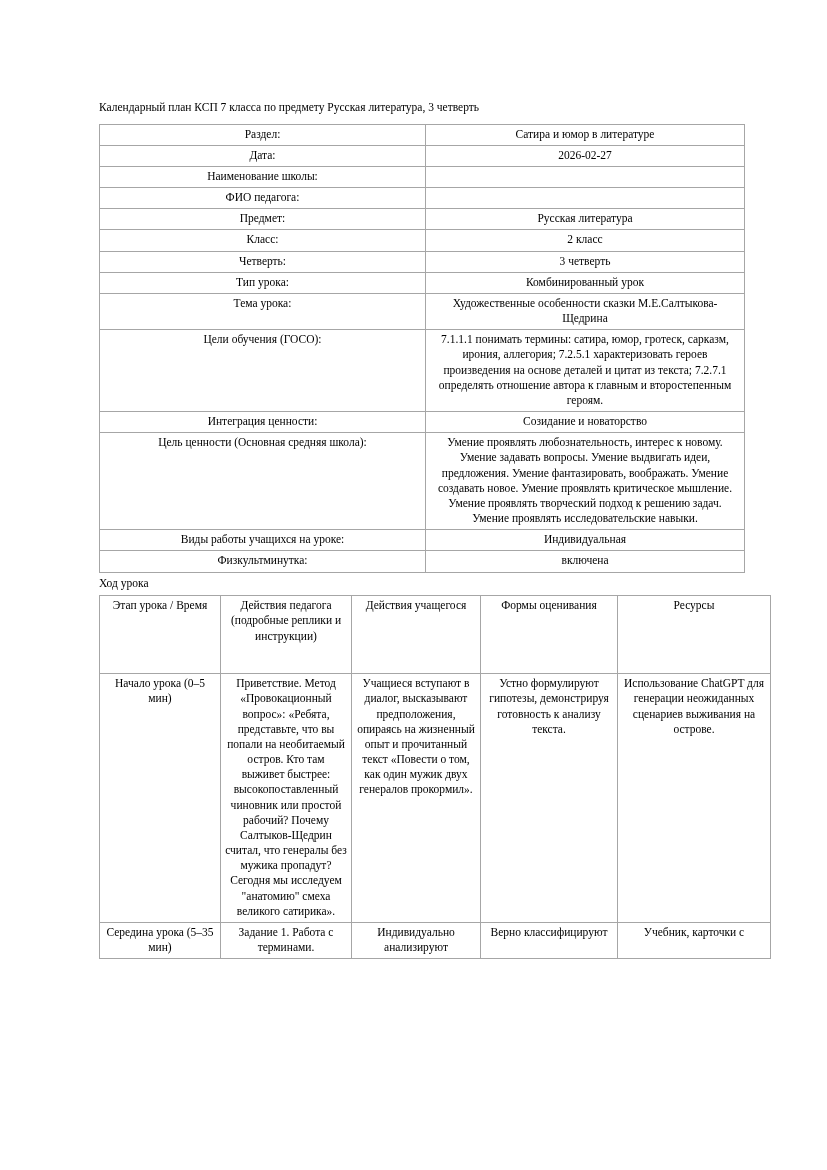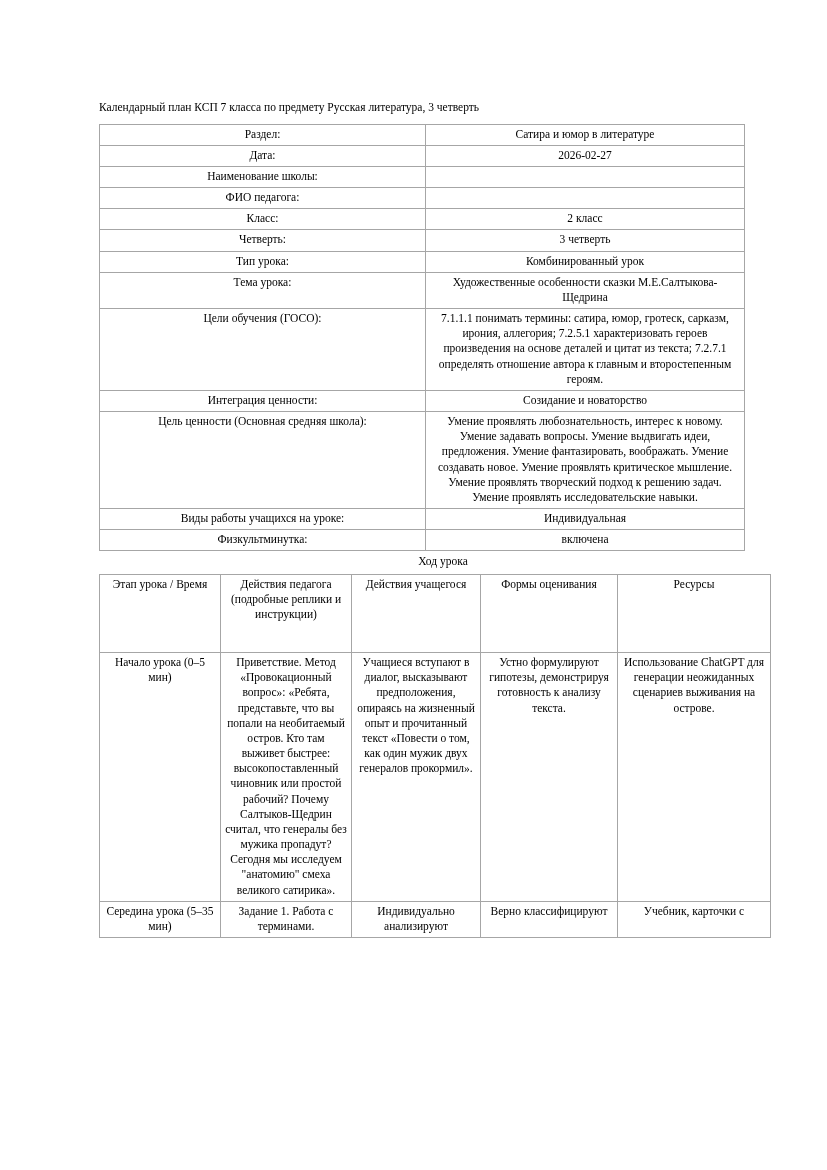--- a/index.html
+++ b/index.html
@@ -41,21 +41,20 @@
   .info-table td.label {
     width: 317px;
   }
   .info-table td.value {
     width: 310px;
   }
   .section-caption {
     font-size: 11.5px;
     line-height: 1.35;
     margin: 3px 0 4px 0;
-    text-align: center;
   }
   .lesson-table td {
     vertical-align: top;
     margin-top: 17px;
   }
   .lesson-table .c0 { width: 112px; }
   .lesson-table .c1 { width: 122px; }
   .lesson-table .c2 { width: 120px; }
   .lesson-table .c3 { width: 128px; }
   .lesson-table .c4 { width: 144px; }
@@ -80,20 +79,24 @@
         <td class="label">Дата:</td>
         <td class="value">2026-02-27</td>
       </tr>
       <tr>
         <td class="label">Наименование школы:</td>
         <td class="value"></td>
       </tr>
       <tr>
         <td class="label">ФИО педагога:</td>
         <td class="value"></td>
+      </tr>
+      <tr>
+        <td class="label">Предмет:</td>
+        <td class="value">Русская литература</td>
       </tr>
       <tr>
         <td class="label">Класс:</td>
         <td class="value">2 класс</td>
       </tr>
       <tr>
         <td class="label">Четверть:</td>
         <td class="value">3 четверть</td>
       </tr>
       <tr>

